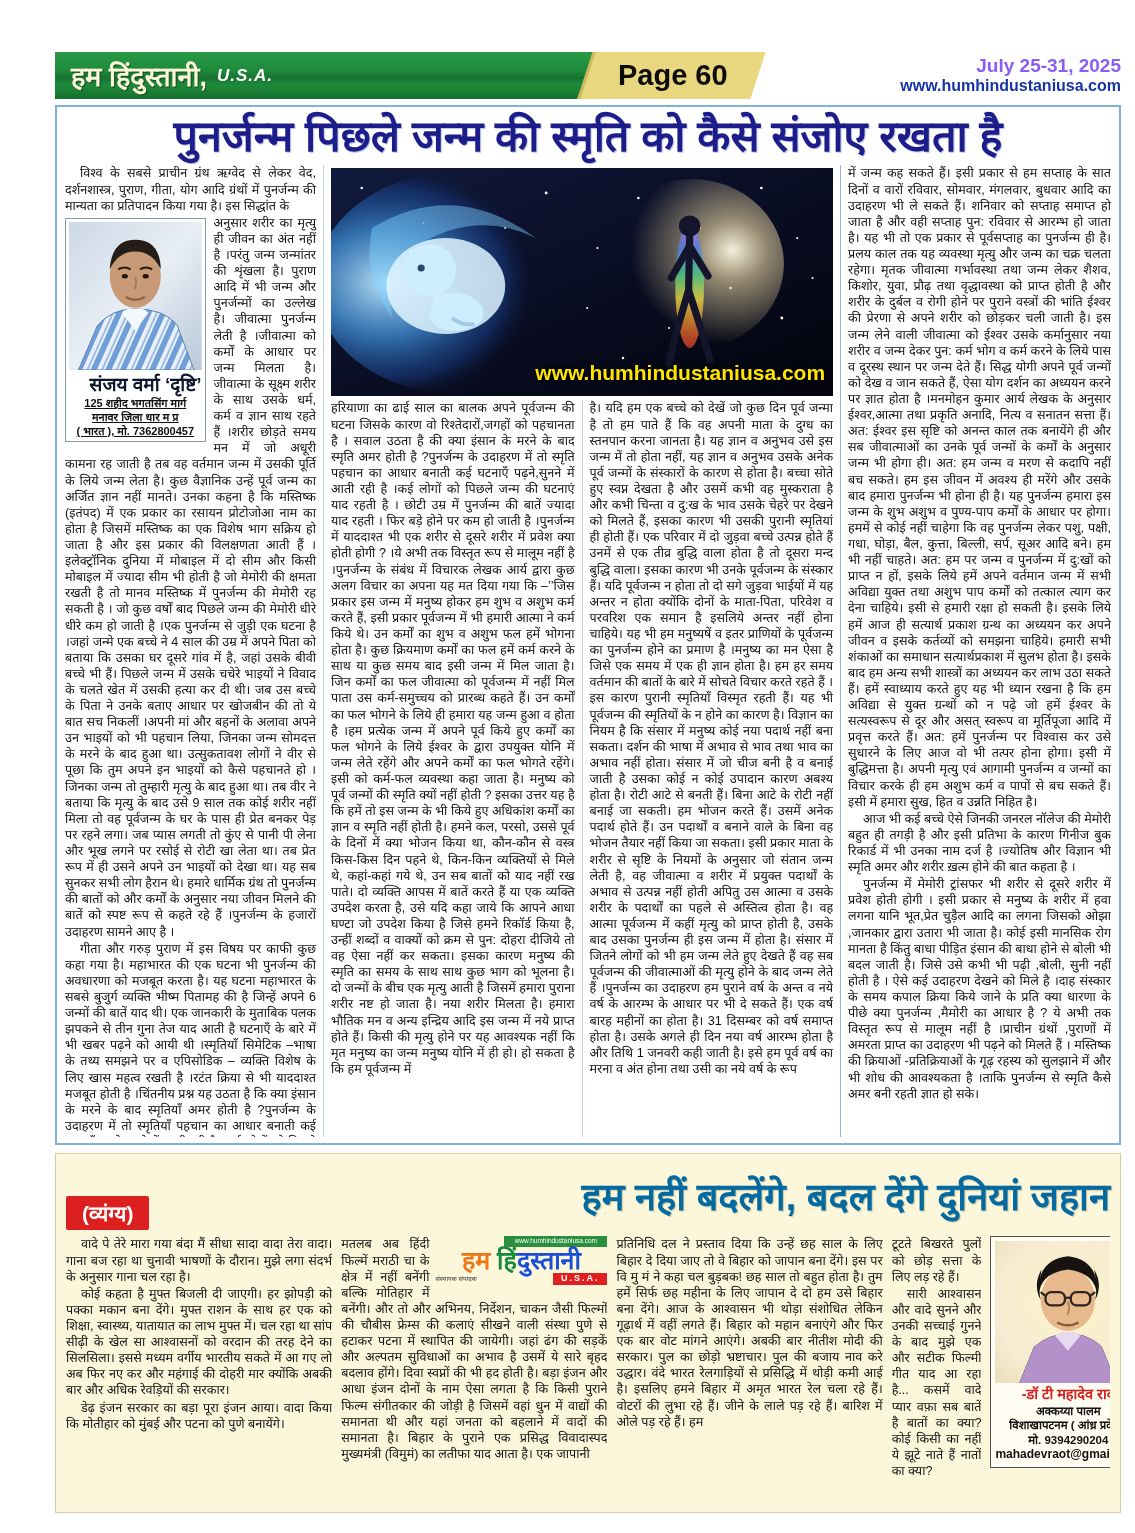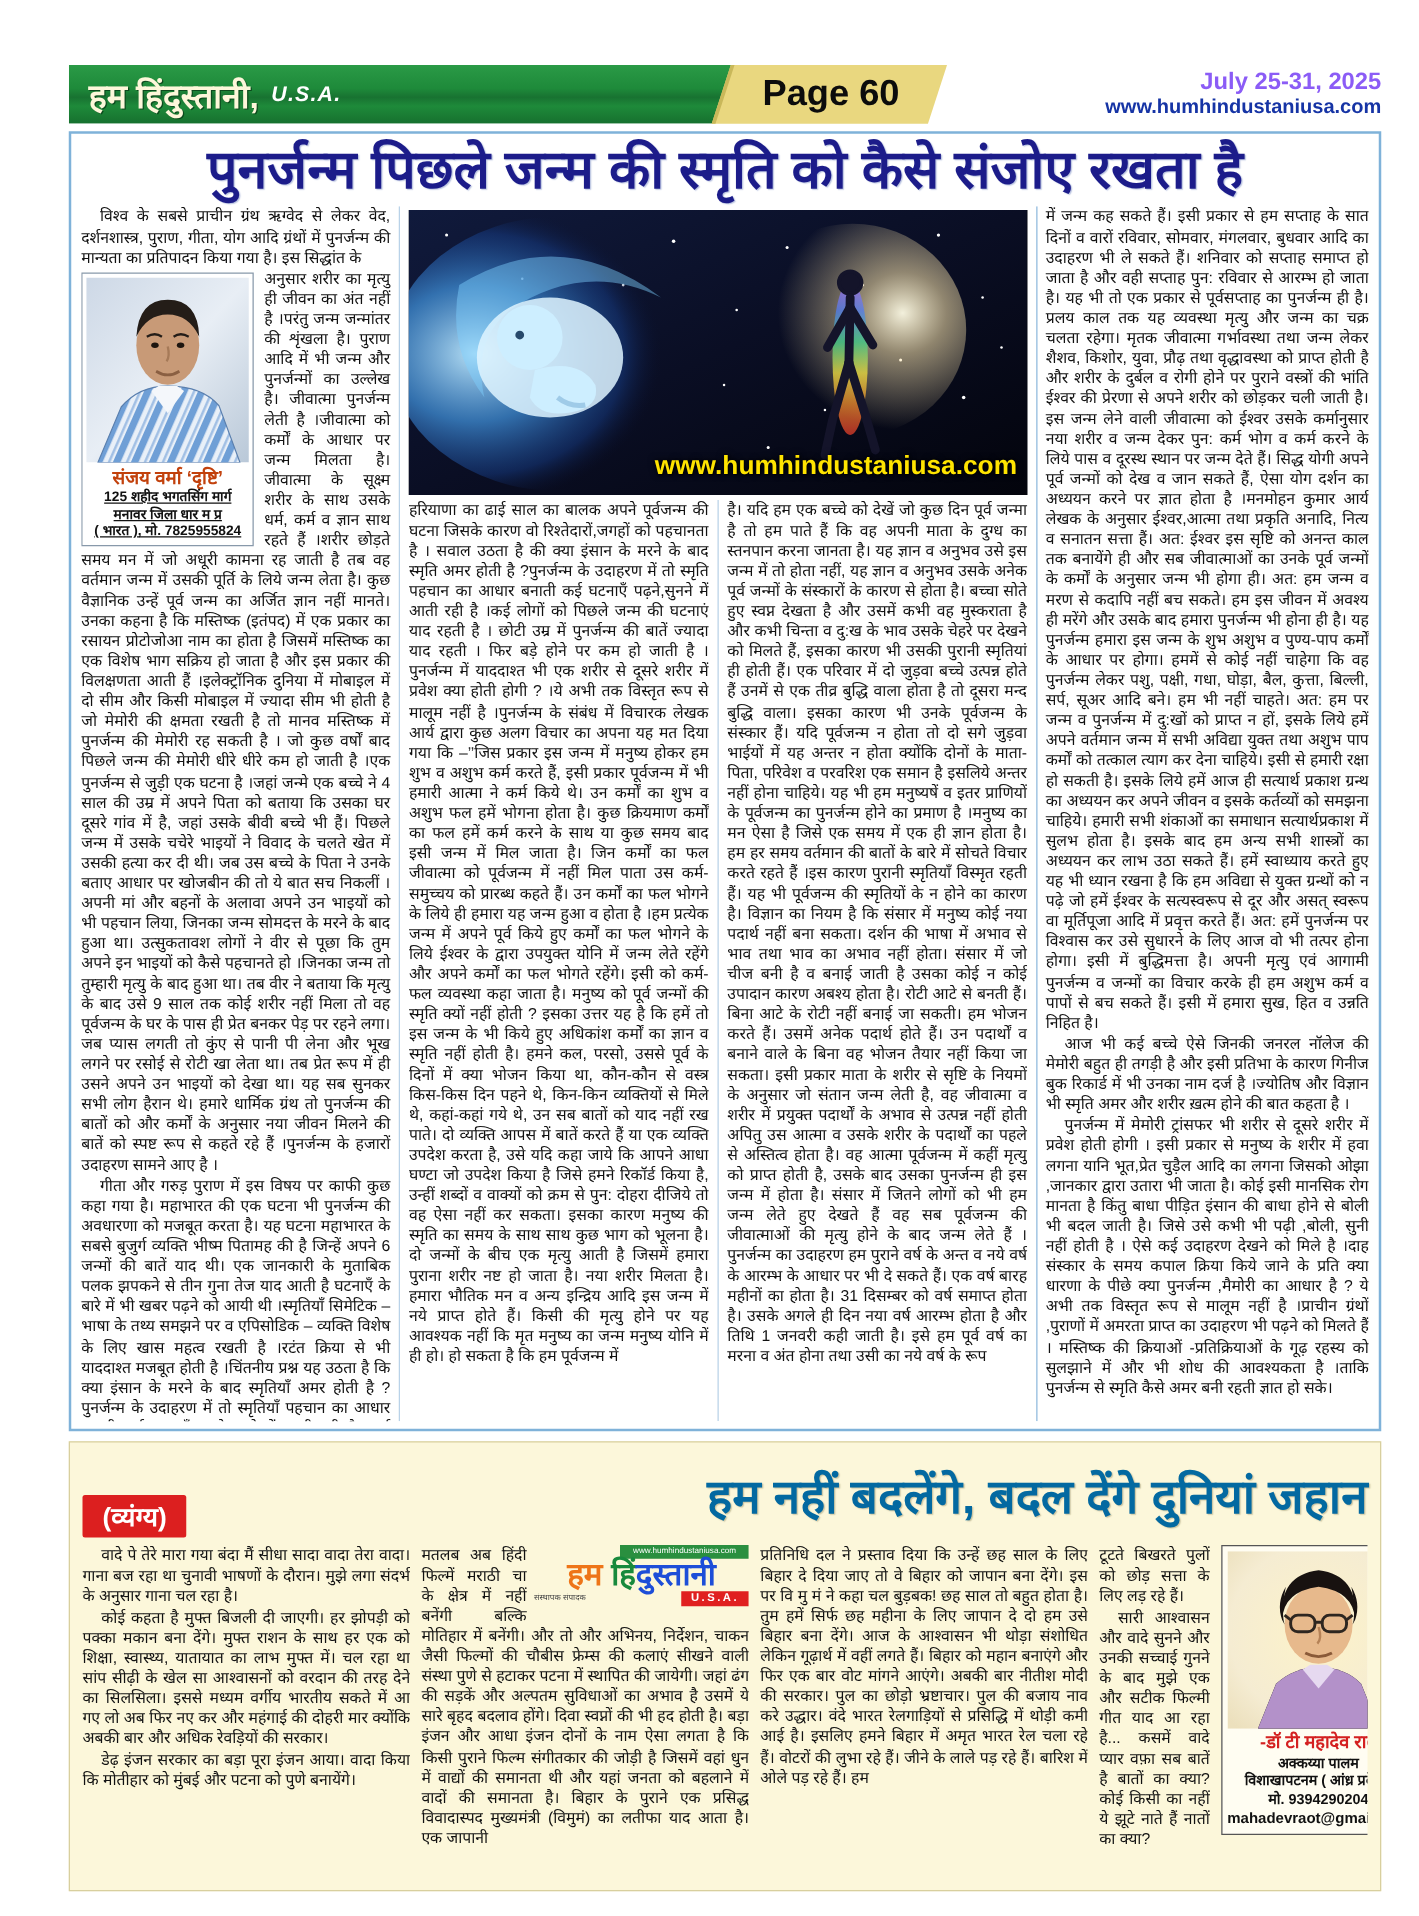--- a/index.html
+++ b/index.html
@@ -1,19 +1,19 @@
 <!DOCTYPE html>
 <html><head>
 <meta charset="utf-8">
 <style>
   html,body{margin:0;padding:0;background:#ffffff;}
   .page{
     width:1135px;height:1533px;box-sizing:border-box;position:relative;
     background:#ffffff;font-family:"Liberation Sans","DejaVu Sans",sans-serif;
-    padding:52px 30px 10px 55px;overflow:hidden;color:#111;
+    padding:52px 14px 10px 55px;overflow:hidden;color:#111;
   }
   
   .masthead{display:flex;align-items:stretch;height:47px;}
   .mh-green{
     flex:0 0 48%;background:linear-gradient(180deg,#2a9a46 0%,#1e8a3a 40%,#187231 55%,#1e8a3a 70%,#16702e 100%);
     display:flex;align-items:center;padding:0 16px;gap:10px;
     clip-path:polygon(0 0,100% 0,96% 100%,0 100%);
   }
   .mh-title{color:#fdf7da;font-size:27px;font-weight:bold;text-shadow:1px 1px 0 #0c4a1d;white-space:nowrap;}
   .mh-usa{color:#ffffff;font-size:17px;font-weight:bold;font-style:italic;letter-spacing:1px;}
@@ -44,21 +44,21 @@
   .center-top .ct2{border-left:1px solid #b9d2e8;padding-left:7px;margin-left:7px;}
   .center-cols{display:flex;flex:1;overflow:hidden;font-size:12.6px;}
   .ccol{flex:1;overflow:hidden;}
   .ccol2{border-left:1px solid #b9d2e8;padding-left:7px;margin-left:7px;}
   
   .author-box{
     float:left;width:56%;border:1.5px solid #8899aa;background:#fff;
     padding:3px;margin:3px 8px 3px 0;text-align:center;box-sizing:border-box;
   }
   .author-photo svg{width:100%;height:148px;display:block;}
-  .author-name{color:#c2410c;font-size:15px;font-weight:bold;margin-top:3px;white-space:nowrap;}
+  .author-name{color:#0f172a;font-size:19px;font-weight:bold;margin-top:3px;white-space:nowrap;text-align:right;}
   .author-addr{font-size:11px;font-weight:bold;color:#111;line-height:1.25;text-decoration:underline;}
   
   .article-image{margin:3px 0 4px 0;position:relative;height:228px;background:#05070f;}
   .article-image svg{width:100%;height:100%;display:block;}
   .img-watermark{
     position:absolute;right:8px;bottom:10px;color:#ffe400;font-size:21px;font-weight:bold;
     text-shadow:1px 1px 2px #000,0 0 6px #000;margin:0;
   }
   
   .satire{margin-top:8px;background:#fcf7da;border:1px solid #d8cf9e;padding:6px 10px 8px 10px;}
@@ -141,21 +141,21 @@
               <ellipse cx="81" cy="55" rx="3.2" ry="2.2" fill="#1d150f"></ellipse>
               <path d="M52,48 Q59,44 65,48" stroke="#241d18" stroke-width="2" fill="none"></path>
               <path d="M75,48 Q81,44 88,48" stroke="#241d18" stroke-width="2" fill="none"></path>
               <path d="M70,56 Q72,64 69,68" stroke="#a67a58" stroke-width="2" fill="none"></path>
               <path d="M60,76 Q70,82 80,76" stroke="#8a5f42" stroke-width="2.2" fill="none"></path>
             </svg>
           </div>
           <div class="author-name">संजय वर्मा ‘दृष्टि’</div>
           <div class="author-addr">125 शहीद भगतसिंग मार्ग</div>
           <div class="author-addr">मनावर जिला धार म प्र</div>
-          <div class="author-addr">( भारत ), मो. 7825955824</div>
+          <div class="author-addr">( भारत ), मो. 7362800457</div>
         </div>
         <div class="cont">
             <p class="para">अनुसार शरीर का मृत्यु ही जीवन का अंत नहीं है ।परंतु जन्म जन्मांतर की शृंखला है। पुराण आदि में भी जन्म और पुनर्जन्मों का उल्लेख है। जीवात्मा पुनर्जन्म लेती है ।जीवात्मा को कर्मों के आधार पर जन्म मिलता है। जीवात्मा के सूक्ष्म शरीर के साथ उसके धर्म, कर्म व ज्ञान साथ रहते हैं ।शरीर छोड़ते समय मन में जो अधूरी कामना रह जाती है तब वह वर्तमान जन्म में उसकी पूर्ति के लिये जन्म लेता है। कुछ वैज्ञानिक उन्हें पूर्व जन्म का अर्जित ज्ञान नहीं मानते। उनका कहना है कि मस्तिष्क (इतंपद) में एक प्रकार का रसायन प्रोटोजोआ नाम का होता है जिसमें मस्तिष्क का एक विशेष भाग सक्रिय हो जाता है और इस प्रकार की विलक्षणता आती हैं ।इलेक्ट्रॉनिक दुनिया में मोबाइल में दो सीम और किसी मोबाइल में ज्यादा सीम भी होती है जो मेमोरी की क्षमता रखती है तो मानव मस्तिष्क में पुनर्जन्म की मेमोरी रह सकती है । जो कुछ वर्षों बाद पिछले जन्म की मेमोरी धीरे धीरे कम हो जाती है ।एक पुनर्जन्म से जुड़ी एक घटना है ।जहां जन्मे एक बच्चे ने 4 साल की उम्र में अपने पिता को बताया कि उसका घर दूसरे गांव में है, जहां उसके बीवी बच्चे भी हैं। पिछले जन्म में उसके चचेरे भाइयों ने विवाद के चलते खेत में उसकी हत्या कर दी थी। जब उस बच्चे के पिता ने उनके बताए आधार पर खोजबीन की तो ये बात सच निकलीं ।अपनी मां और बहनों के अलावा अपने उन भाइयों को भी पहचान लिया, जिनका जन्म सोमदत्त के मरने के बाद हुआ था। उत्सुकतावश लोगों ने वीर से पूछा कि तुम अपने इन भाइयों को कैसे पहचानते हो ।जिनका जन्म तो तुम्हारी मृत्यु के बाद हुआ था। तब वीर ने बताया कि मृत्यु के बाद उसे 9 साल तक कोई शरीर नहीं मिला तो वह पूर्वजन्म के घर के पास ही प्रेत बनकर पेड़ पर रहने लगा। जब प्यास लगती तो कुंए से पानी पी लेना और भूख लगने पर रसोई से रोटी खा लेता था। तब प्रेत रूप में ही उसने अपने उन भाइयों को देखा था। यह सब सुनकर सभी लोग हैरान थे। हमारे धार्मिक ग्रंथ तो पुनर्जन्म की बातों को और कर्मों के अनुसार नया जीवन मिलने की बातें को स्पष्ट रूप से कहते रहे हैं ।पुनर्जन्म के हजारों उदाहरण सामने आए है ।</p>
             <p class="para">गीता और गरुड़ पुराण में इस विषय पर काफी कुछ कहा गया है। महाभारत की एक घटना भी पुनर्जन्म की अवधारणा को मजबूत करता है। यह घटना महाभारत के सबसे बुजुर्ग व्यक्ति भीष्म पितामह की है जिन्हें अपने 6 जन्मों की बातें याद थी। एक जानकारी के मुताबिक पलक झपकने से तीन गुना तेज याद आती है घटनाएँ के बारे में भी खबर पढ़ने को आयी थी ।स्मृतियाँ सिमेटिक –भाषा के तथ्य समझने पर व एपिसोडिक – व्यक्ति विशेष के लिए खास महत्व रखती है ।रटंत क्रिया से भी याददाश्त मजबूत होती है ।चिंतनीय प्रश्न यह उठता है कि क्या इंसान के मरने के बाद स्मृतियाँ अमर होती है ?पुनर्जन्म के उदाहरण में तो स्मृतियाँ पहचान का आधार बनाती कई घटनाएँ पढ़ने,सुनने में आती रही है ।कई लोगों को पिछले जन्म की घटनाएं याद रहती है । छोटी उम्र में पुनर्जन्म की बातें ज्यादा याद रहती । फिर बड़े होने पर</p>
           </div>
       </div>
 
       <div class="mcol mcol-center">
         <figure class="article-image">
           <svg viewBox="0 0 490 228" preserveAspectRatio="none" aria-hidden="true">

